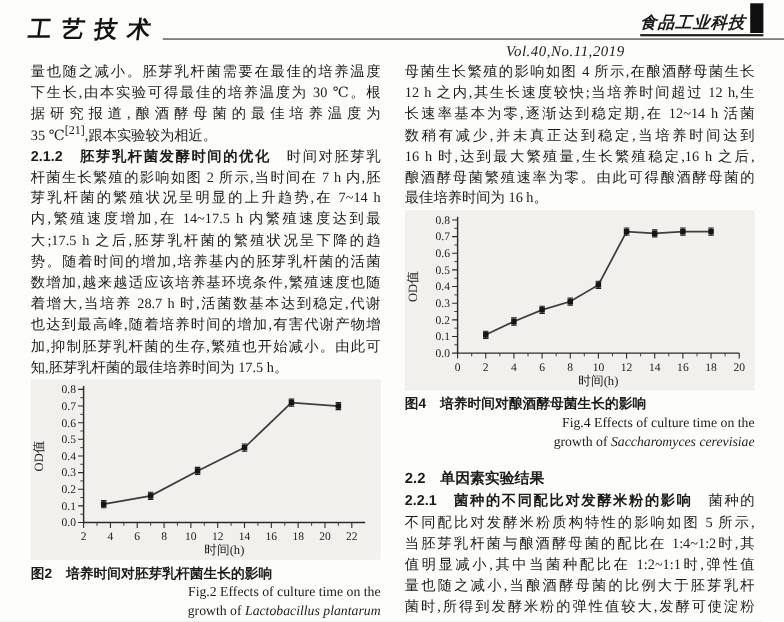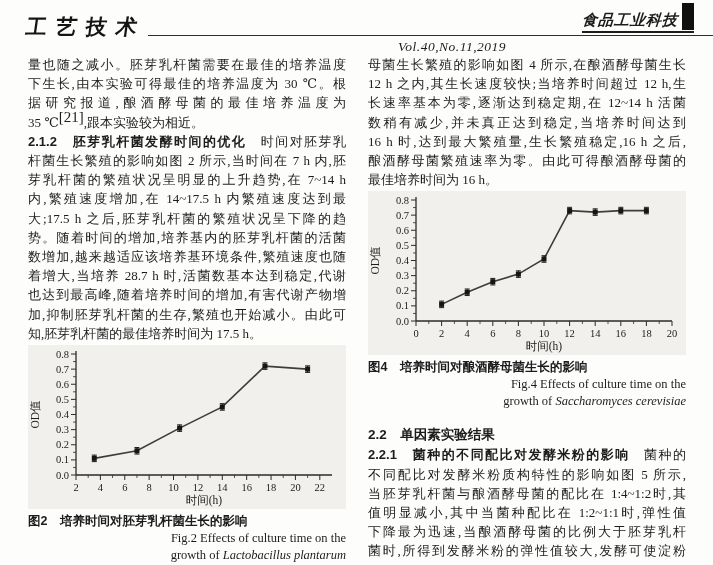--- a/index.html
+++ b/index.html
@@ -24,33 +24,33 @@
     position:absolute; right:19px; top:3px;
     display:flex; align-items:flex-end;
     border-bottom:2px solid #1d1d1d; padding-bottom:1px;
   }
   .journal-text {
     font-weight:bold; font-style:italic; font-size:15px;
     letter-spacing:1px; transform:skewX(-4deg); white-space:nowrap;
   }
   .journal-bar { width:12px; height:27px; background:#101010; margin-left:4px; }
   .vol {
-    position:absolute; left:398px; top:39px; width:170px; text-align:left;
+    position:absolute; left:398px; top:39px; width:170px; text-align:right;
     font-style:italic; font-size:13.5px; letter-spacing:0.5px;
   }
   
   .col { position:absolute; top:55px; width:318px; }
   .col-left { left:28px; }
   .col-right { left:368px; }
   .para { font-size:13px; line-height:19.2px; }
   .tline { text-align:justify; text-align-last:justify; white-space:normal; }
   .tlast { text-align-last:left; }
   .para[data-justify-last="true"] .tlast { text-align-last:justify; }
   .runin { font-family:"Liberation Sans","DejaVu Sans",sans-serif; font-weight:600; }
-  sup { font-size:15px; vertical-align:super; line-height:0; }
+  sup { font-size:11px; vertical-align:super; line-height:0; }
   
   .chart-fig { display:block; margin-top:2px; }
   .chart-fig svg { display:block; background:#f2f0ed; }
   svg text { font-family:"Liberation Serif","DejaVu Serif",serif; }
   figcaption { margin-top:4px; line-height:17px; }
   .cap-cn {
     font-size:12.5px; font-weight:bold;
     font-family:"Liberation Sans","DejaVu Sans",sans-serif;
   }
   .cap-en { text-align:right; font-size:12.5px; font-weight:normal; }
@@ -308,18 +308,18 @@
         <div class="cap-en">Fig.4 Effects of culture time on the</div>
         <div class="cap-en"><span>growth of </span><i>Saccharomyces cerevisiae</i></div>
       </figcaption>
     </figure>
     <div class="sec-head">2.2　单因素实验结果</div>
     <div class="para" data-justify-last="true">
         <div class="tline"><b class="runin">2.2.1　菌种的不同配比对发酵米粉的影响</b>　菌种的</div>
         <div class="tline">不同配比对发酵米粉质构特性的影响如图 5 所示,</div>
         <div class="tline">当胚芽乳杆菌与酿酒酵母菌的配比在 1:4~1:2时,其</div>
         <div class="tline">值明显减小,其中当菌种配比在 1:2~1:1时,弹性值</div>
-        <div class="tline">下降最为迅速,当酿酒酵母菌的比例大于胚芽乳杆</div>
+        <div class="tline">量也随之减小,当酿酒酵母菌的比例大于胚芽乳杆</div>
         <div class="tline tlast">菌时,所得到发酵米粉的弹性值较大,发酵可使淀粉</div>
       </div>
   </div>
 
 </div>
 
 </body></html>

